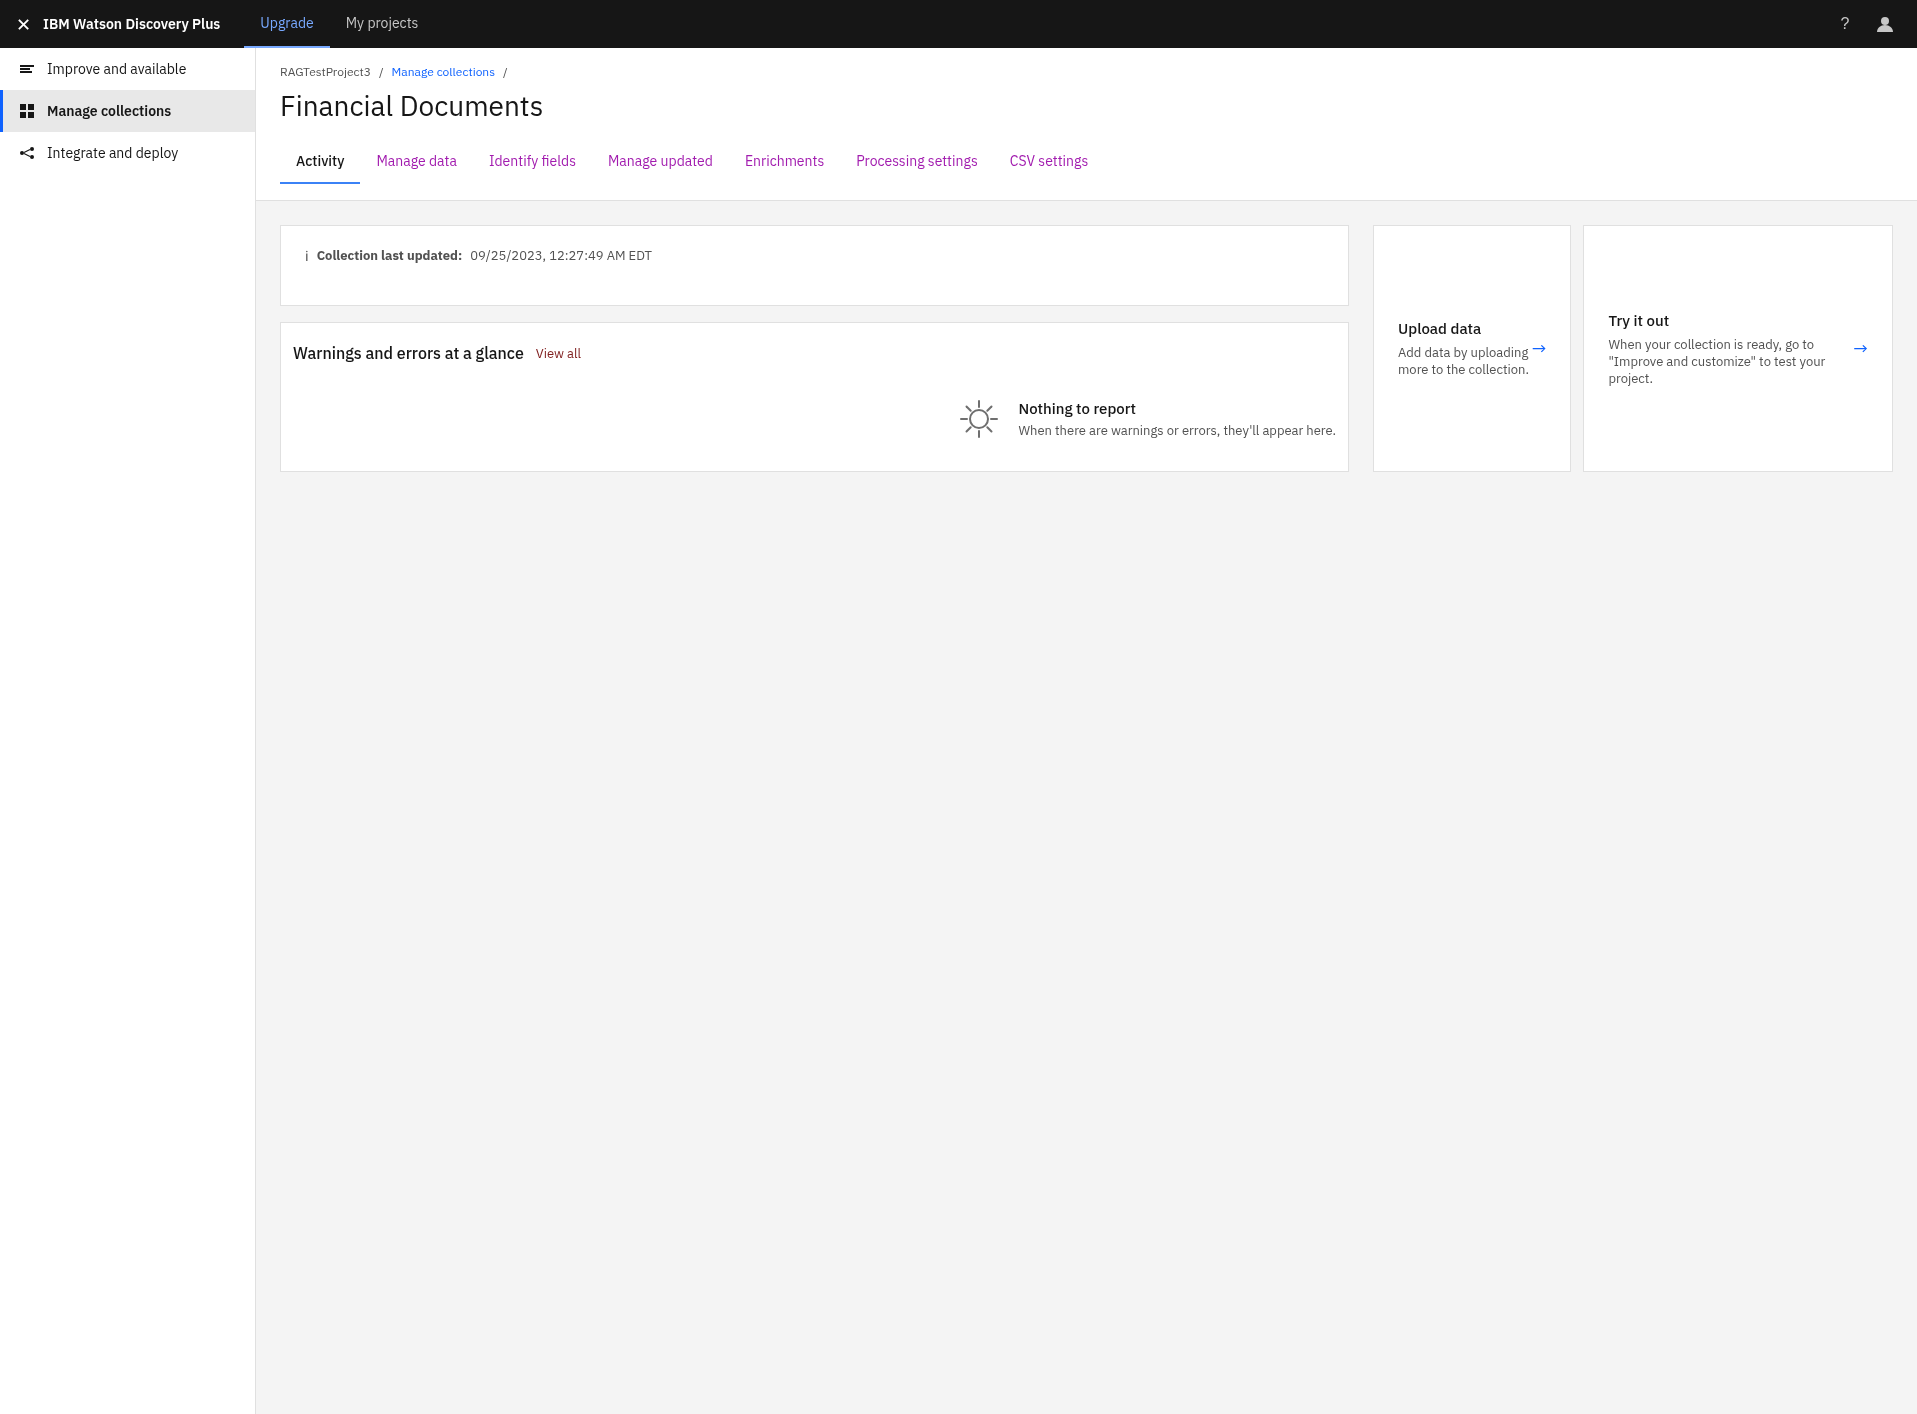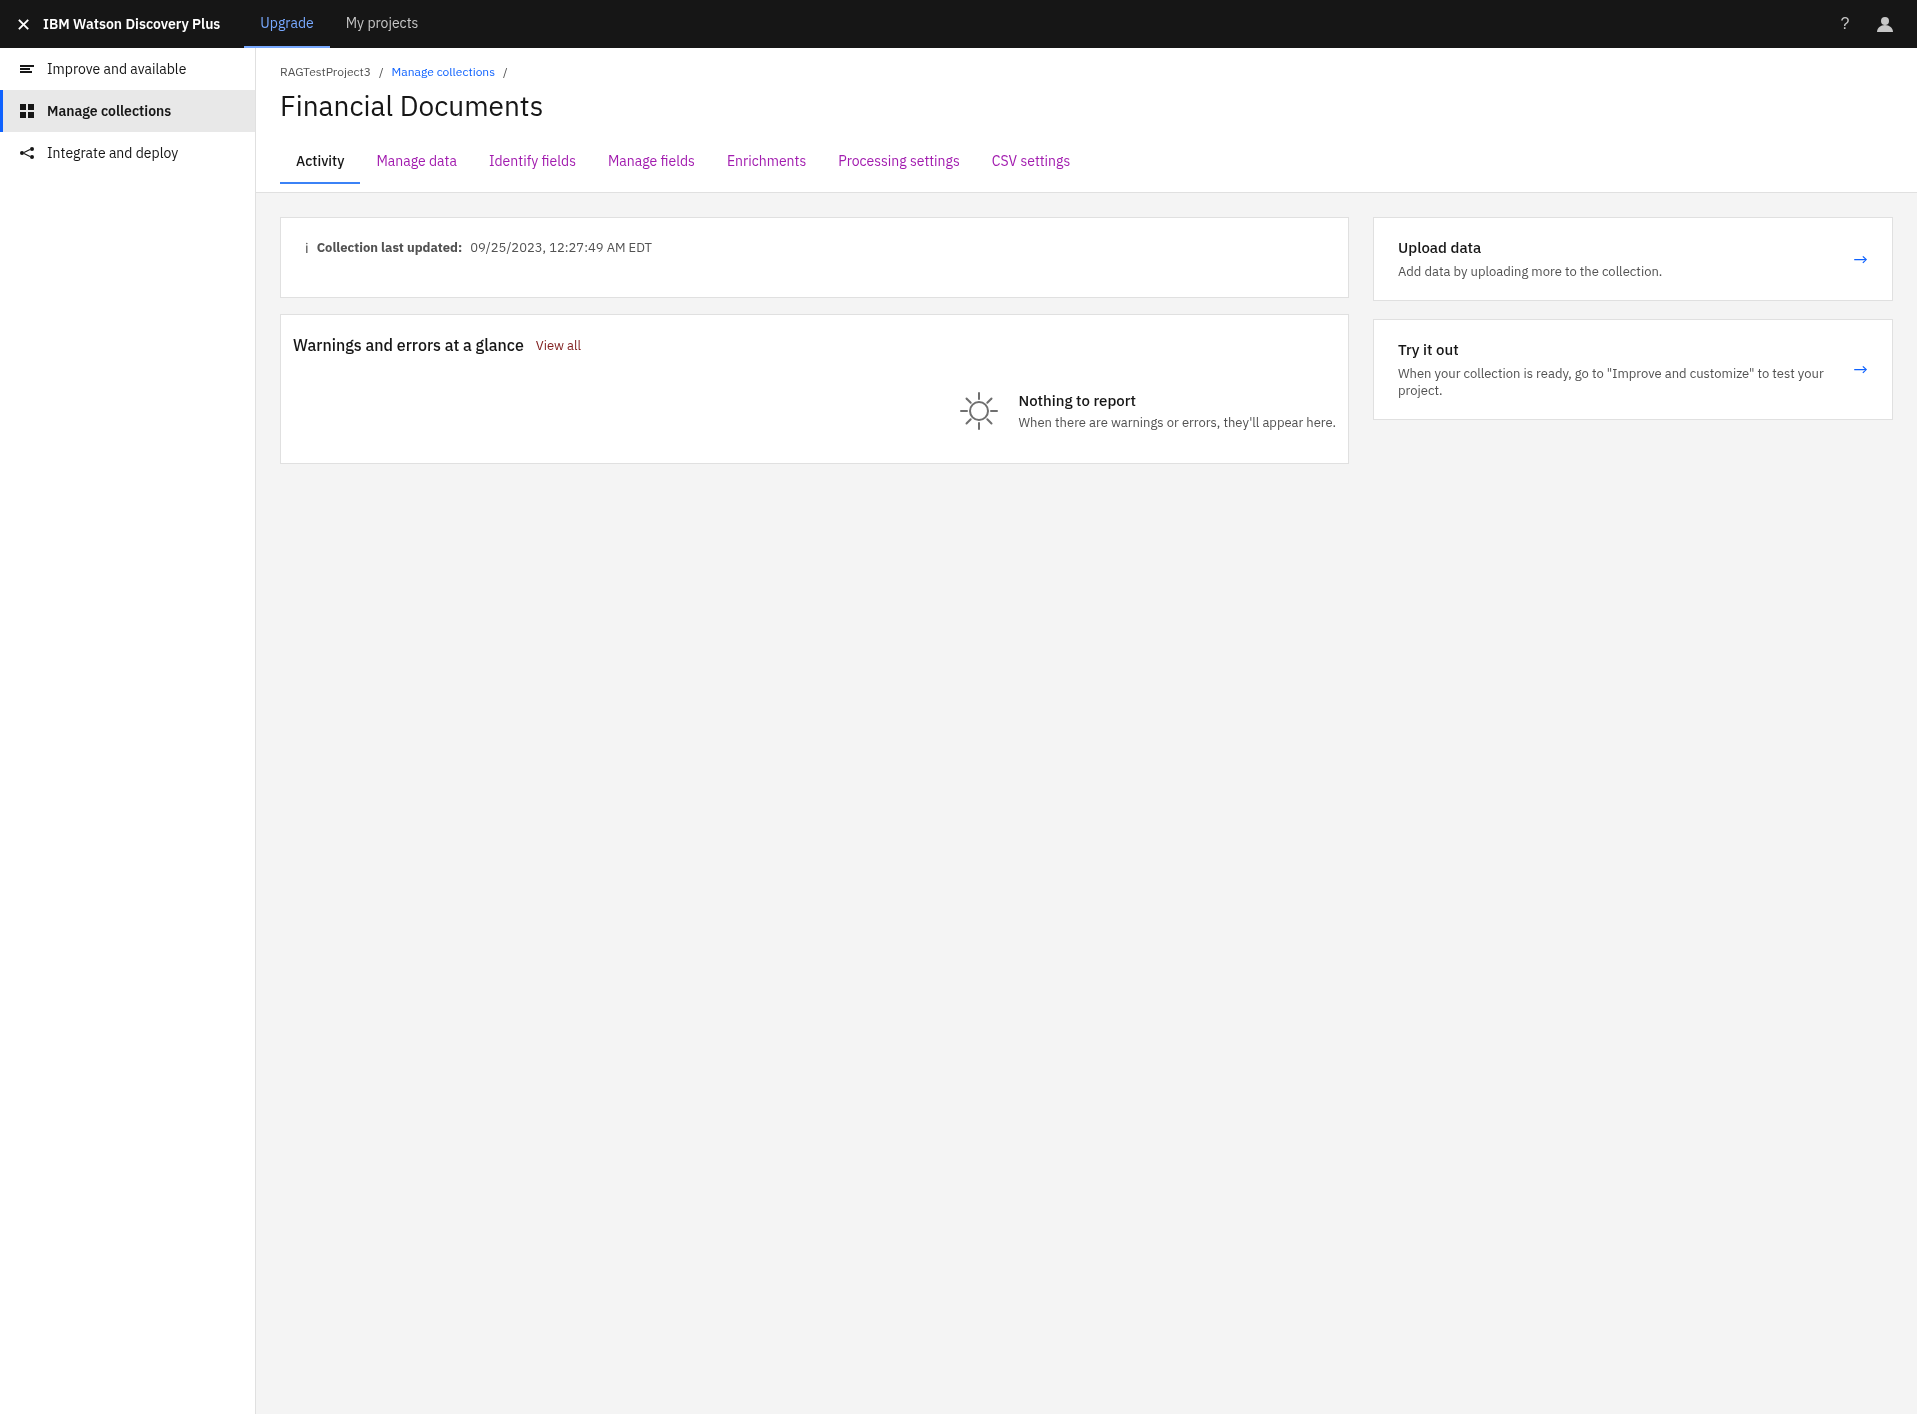--- a/index.html
+++ b/index.html
@@ -108,21 +108,21 @@
     }
 
     
     .main {
       flex: 1;
       overflow-y: auto;
       background: #f4f4f4;
     }
     .main-header {
       background: #fff;
-      padding: 16px 24px 8px 24px;
+      padding: 16px 24px 16px 24px;
       border-bottom: 1px solid #e0e0e0;
     }
     .breadcrumb {
       display: flex;
       align-items: center;
       gap: 8px;
       font-size: 12px;
       color: #525252;
       margin-bottom: 8px;
     }
@@ -260,22 +260,22 @@
     .no-report-text p {
       font-size: 13px;
       color: #525252;
     }
 
     
     .right-panel {
       width: 520px;
       flex-shrink: 0;
       display: flex;
-      flex-direction: column;
-      gap: 18px;
+      flex-direction: row;
+      gap: 12px;
     }
     .action-card {
       background: #fff;
       padding: 20px 24px;
       border: 1px solid #e0e0e0;
       display: flex;
       align-items: center;
       justify-content: space-between;
       cursor: pointer;
     }
@@ -360,21 +360,21 @@
         <span>RAGTestProject3</span>
         <span class="breadcrumb-sep">/</span>
         <a href="#">Manage collections</a>
         <span class="breadcrumb-sep">/</span>
       </div>
       <h1 class="page-title">Financial Documents</h1>
       <div class="tabs">
         <a class="tab active">Activity</a>
         <a class="tab">Manage data</a>
         <a class="tab">Identify fields</a>
-        <a class="tab">Manage fields</a>
+        <a class="tab">Manage updated</a>
         <a class="tab">Enrichments</a>
         <a class="tab">Processing settings</a>
         <a class="tab">CSV settings</a>
       </div>
     </div>
 
     <div class="content">
 
       <div class="left-panel">
 

